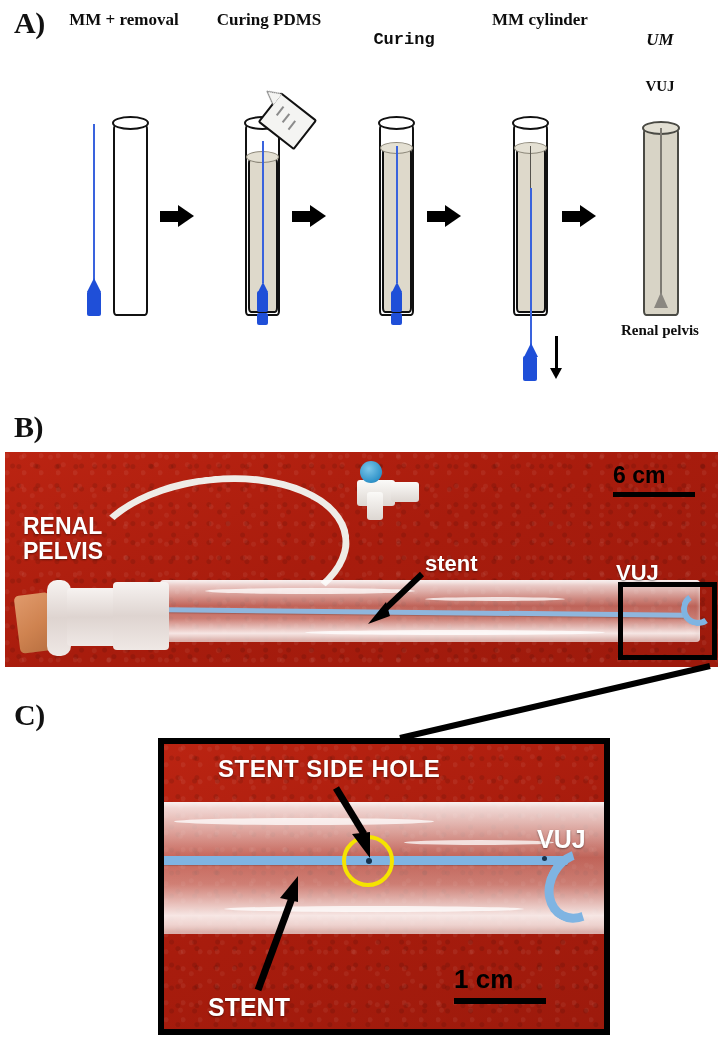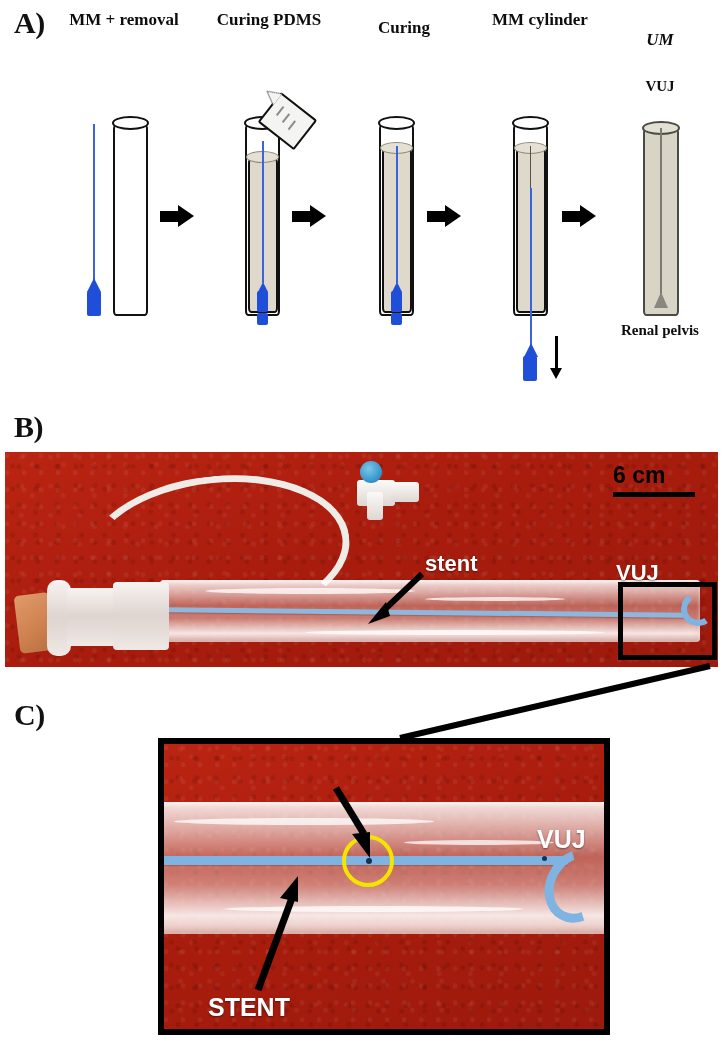--- a/index.html
+++ b/index.html
@@ -307,21 +307,21 @@
 <body>
 
 <div id="figure">
 
   <div class="panel-label" style="left:14px; top:8px;">A)</div>
 
   <div class="col-head" style="left:60px; top:10px; width:128px;">MM +
 removal</div>
   <div class="col-head" style="left:205px; top:10px; width:128px;">Curing
 PDMS</div>
-  <div class="col-head" style="left:345px; top:18px; width:118px;">Curing</div>
+  <div class="col-head" style="left:345px; top:30px; width:118px;font-family:Liberation Mono, monospace;">Curing</div>
   <div class="col-head" style="left:470px; top:10px; width:140px;">MM
 cylinder</div>
   <div class="col-head" style="left:620px; top:30px; width:80px;font-style:italic;">UM</div>
 
   <div class="stage">
 
     <div class="mandrel-wire thin" style="left:93px; top:124px; width:2.2px; height:160px;"></div>
     <div class="mandrel-taper" style="left:87px; top:278px;"></div>
     <div class="mandrel-foot" style="left:87px; top:291px; width:14px; height:25px;"></div>
 
@@ -428,20 +428,22 @@
 
     <div class="stent-line" style="left:160px; top:158px; width:520px; height:5px; transform:rotate(0.6deg);"></div>
     <div class="stent-line" style="left:118px; top:140px; width:6px; height:48px; transform:rotate(16deg);"></div>
     <div class="pigtail" style="left:676px; top:140px; width:34px; height:34px; border-width:6px; transform:rotate(10deg);"></div>
 
     <div class="cork" style="left:12px; top:142px; width:34px; height:58px; transform:rotate(-7deg);"></div>
     <div class="luer" style="left:42px; top:128px; width:24px; height:76px; border-radius:10px;"></div>
     <div class="luer" style="left:62px; top:136px; width:52px; height:58px;"></div>
     <div class="luer" style="left:108px; top:130px; width:56px; height:68px;"></div>
 
+    <div class="photo-label" style="left:18px; top:62px; font-size:23px;">RENAL
+PELVIS</div>
     <div class="photo-label" style="left:420px; top:100px; font-size:22px;">stent</div>
     <div class="photo-label" style="left:611px; top:109px; font-size:22px;">VUJ</div>
 
     <svg class="ann-arrow" style="left:355px; top:118px;" width="70" height="56" viewBox="0 0 70 56">
       <line x1="62" y1="4" x2="22" y2="42" stroke="#000" stroke-width="6"></line>
       <polygon points="8,54 26,32 30,46" fill="#000"></polygon>
     </svg>
 
     <div class="scalebar" style="left:608px; top:12px;">
       <span class="txt" style="font-size:23px; color:#000;">6 cm</span>
@@ -465,28 +467,33 @@
     <div class="tube-streak" style="left:60px; top:162px; width:300px; height:6px;"></div>
     <div class="tube-streak" style="left:240px; top:96px; width:150px; height:5px;"></div>
 
     <div class="stent-line" style="left:-16px; top:112px; width:420px; height:9px; background:#7fb4e2;"></div>
     <div class="pigtail" style="left:382px; top:104px; width:64px; height:76px; transform:rotate(28deg);"></div>
     <div class="side-hole" style="left:378px; top:112px; width:5px; height:5px;"></div>
 
     <div class="side-hole" style="left:202px; top:114px; width:6px; height:6px;"></div>
     <div class="yellow-ring" style="left:178px; top:91px; width:52px; height:52px;"></div>
 
+    <div class="photo-label" style="left:54px; top:12px; font-size:24px; letter-spacing:.5px;">STENT SIDE HOLE</div>
     <div class="photo-label" style="left:373px; top:82px; font-size:25px;">VUJ</div>
     <div class="photo-label" style="left:44px; top:250px; font-size:25px;">STENT</div>
 
     <svg class="ann-arrow" style="left:158px; top:40px;" width="70" height="78" viewBox="0 0 70 78">
       <line x1="14" y1="4" x2="42" y2="50" stroke="#000" stroke-width="7"></line>
       <polygon points="48,74 30,50 48,48" fill="#000"></polygon>
     </svg>
 
     <svg class="ann-arrow" style="left:70px; top:128px;" width="76" height="122" viewBox="0 0 76 122">
       <line x1="24" y1="118" x2="58" y2="26" stroke="#000" stroke-width="7"></line>
       <polygon points="64,4 46,26 64,30" fill="#000"></polygon>
     </svg>
 
+    <div class="scalebar" style="left:290px; top:222px;">
+      <span class="txt" style="font-size:26px; color:#000;">1 cm</span>
+      <span class="bar" style="width:92px; height:6px; background:#000; margin-top:6px;"></span>
+    </div>
   </div>
 
 </div>
 
 </body></html>

